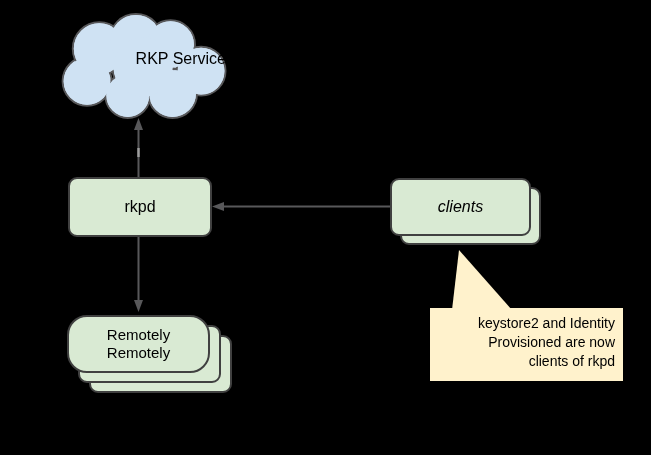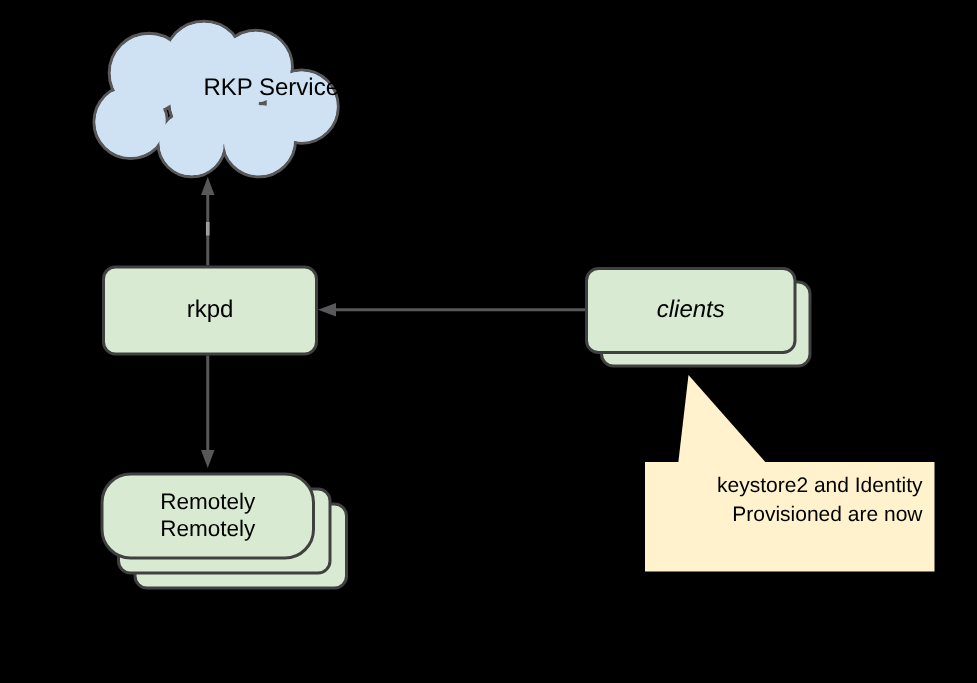--- a/index.html
+++ b/index.html
@@ -134,15 +134,16 @@
   <div class="node front rpc-label" style="left:67px; top:315px; width:143px; height:58px;border-radius:20px;">
     <div>
       <div>Remotely</div>
       <div>Remotely</div>
     </div>
   </div>
 
   <div id="callout-body">
     <div>keystore2 and Identity</div>
     <div>Provisioned are now</div>
+    <div>clients of rkpd</div>
   </div>
 
 </div>
 
 </body></html>

